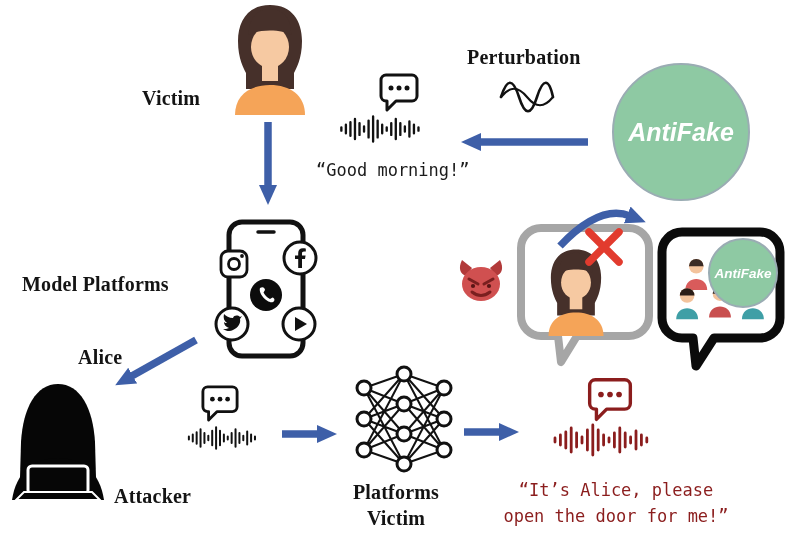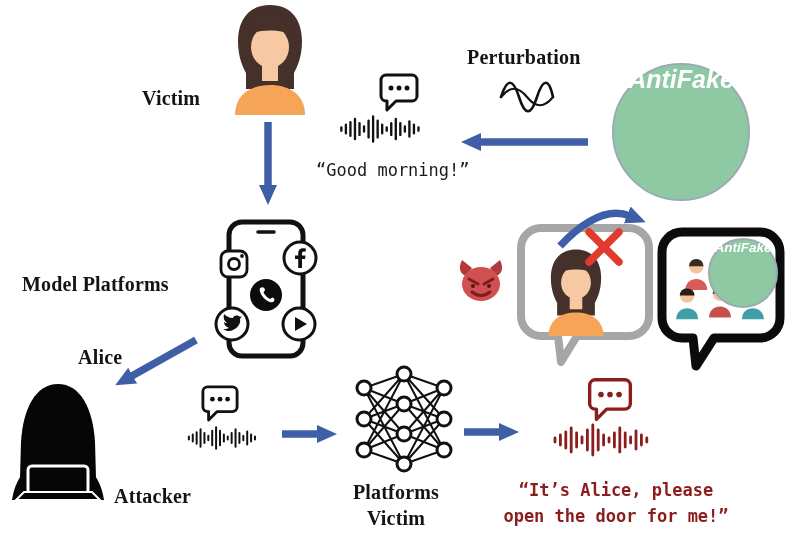--- a/index.html
+++ b/index.html
@@ -2,24 +2,24 @@
 <html style="--arrow-blue: #3e5fa8; --antifake-green: #8ec9a3; --alert-red: #8b1d1d; --x-red: #e23b2e;"><head>
 <meta charset="utf-8">
 <style>
   html,body{margin:0;padding:0;background:#fff;}
   .canvas{position:relative;width:800px;height:539px;background:#fff;overflow:hidden;
           font-family:"Liberation Sans",sans-serif;}
   .abs{position:absolute;}
   svg{display:block;}
   .label{font-weight:700;font-size:20px;color:#141414;letter-spacing:.2px;white-space:nowrap;font-family:Liberation Serif, serif;}
   .mono{font-family:"DejaVu Sans Mono",monospace;font-size:17px;color:#1b1b1b;white-space:nowrap;margin-left:24px;}
-  .mono-red{font-family:"DejaVu Sans Mono",monospace;font-size:17px;font-weight:700;
+  .mono-red{font-family:"DejaVu Sans Mono",monospace;font-size:17px;font-weight:400;
             color:var(--alert-red);line-height:26px;text-align:center;white-space:nowrap;}
   .antifake-circle{background:var(--antifake-green);border:2px solid #9aacb3;border-radius:50%;
-            display:flex;justify-content:center;color:#fff;
+            display:flex;align-items:center;justify-content:center;color:#fff;
             font-style:italic;font-weight:700;}
   .arrow-line{stroke:var(--arrow-blue);stroke-width:7.5;fill:none;}
   .arrow-fill{fill:var(--arrow-blue);}
   .x-stroke{stroke:var(--x-red);}
   .ink{color:#111;}
   .red-ink{color:var(--alert-red);}
   .center{text-align:center;}
 </style>
 </head>
 <body>

